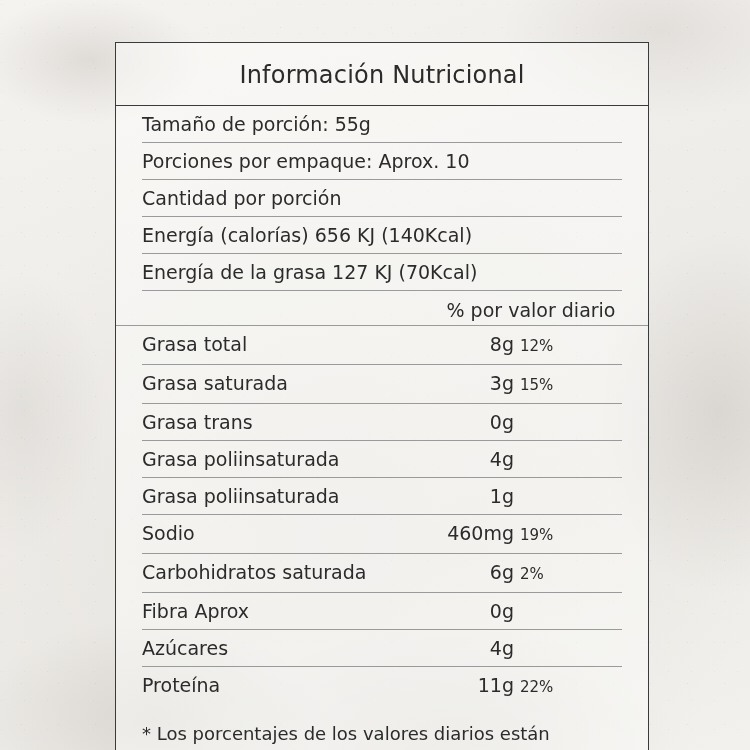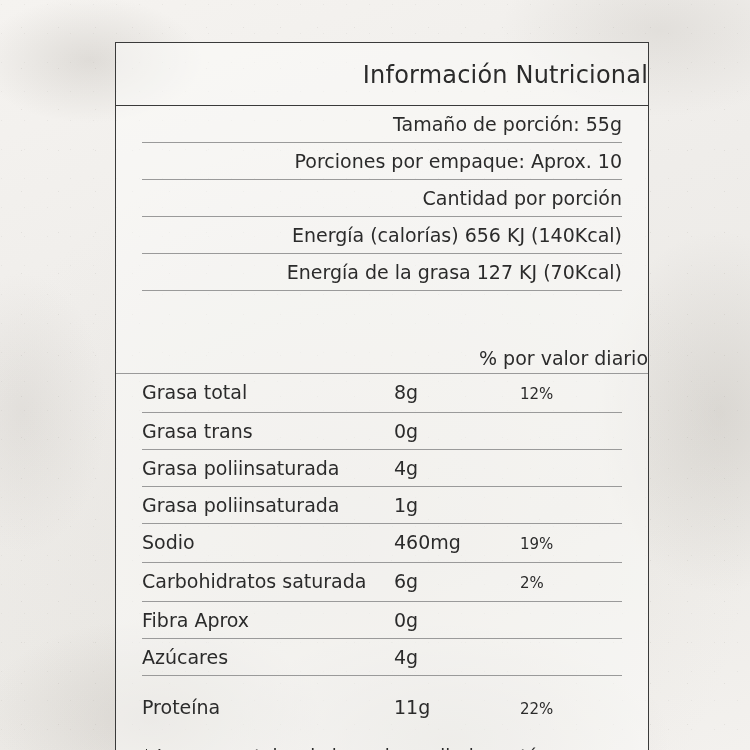--- a/index.html
+++ b/index.html
@@ -46,81 +46,80 @@
     left: 115px;
     top: 42px;
     width: 534px;
     background: rgba(252,251,249,0.55);
     border: 1px solid #3a3a3a;
     box-sizing: border-box;
     color: #2b2b2b;
   }
 
   .nf-title {
-    text-align: right;
+    text-align: center;
     font-size: 24px;
     letter-spacing: 0.2px;
     padding: 18px 0 16px 0;
     border-bottom: 1px solid #3a3a3a;
     font-weight: 400;
   }
 
   .row {
     display: flex;
     align-items: baseline;
     border-bottom: 1px solid #9a9a9a;
     padding: 5px 0 5px 0;
     margin: 0 26px;
     min-height: 26px;
     box-sizing: border-box;
   }
-  .row:last-child { border-bottom: none; margin-top: 13px; }
+  .row:last-child { border-bottom: none; }
 
   .row .name {
     flex: 1 1 auto;
     font-size: 19px;
     line-height: 26px;
     white-space: nowrap;
   }
   .row .amount {
     width: 120px;
-    text-align: left;
+    text-align: right;
     font-size: 19px;
     line-height: 26px;
   }
   .row .dv {
     width: 108px;
     text-align: left;
     font-size: 15px;
     line-height: 26px;
     padding-left: 6px;
     box-sizing: border-box;
   }
 
   
-  .row.plain .name { flex: 1 1 auto; text-align: right; }
+  .row.plain .name { flex: 1 1 auto; }
 
   
   .dv-header-row {
     display: flex;
     align-items: baseline;
     border-bottom: 1px solid #9a9a9a;
     margin: 0;
     padding: 8px 0 4px 0;
   }
   .dv-header-row .spacer {
     flex: 1 1 auto;
   }
   .dv-header-row .dv-header-text {
     width: 234px;
     font-size: 19px;
-    text-align: right;
+    text-align: center;
     padding-left: 0px;
     box-sizing: border-box;
-    margin-top: 48px;
   }
 
   .footnote {
     font-size: 18px;
     line-height: 1.45;
     padding: 16px 26px 26px 26px;
     color: #2b2b2b;
   }
 </style>
 </head>
@@ -158,20 +157,25 @@
     <div class="dv-header-text">% por valor diario</div>
   </div>
 
   <div id="nutrient-rows">
       <div class="row">
         <div class="name">Grasa total</div>
         <div class="amount">8g</div>
         <div class="dv">12%</div>
       </div>
       <div class="row">
+        <div class="name">Grasa saturada</div>
+        <div class="amount">3g</div>
+        <div class="dv">15%</div>
+      </div>
+      <div class="row">
         <div class="name">Grasa trans</div>
         <div class="amount">0g</div>
         <div class="dv"></div>
       </div>
       <div class="row">
         <div class="name">Grasa poliinsaturada</div>
         <div class="amount">4g</div>
         <div class="dv"></div>
       </div>
       <div class="row">

